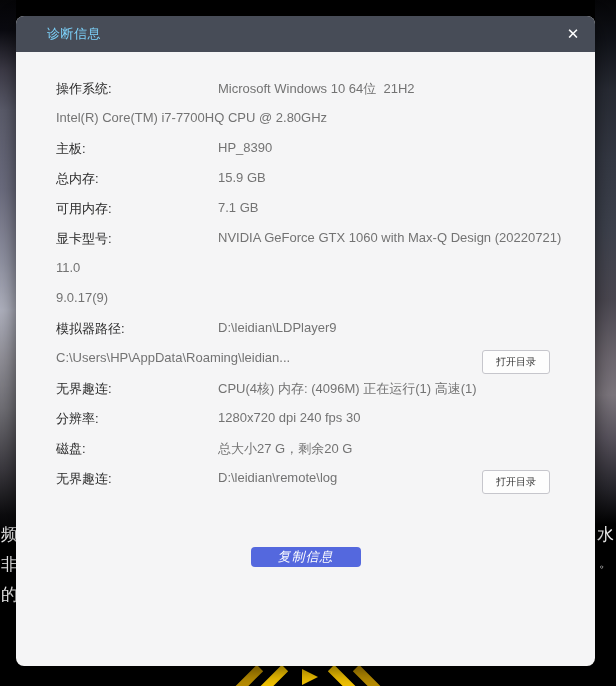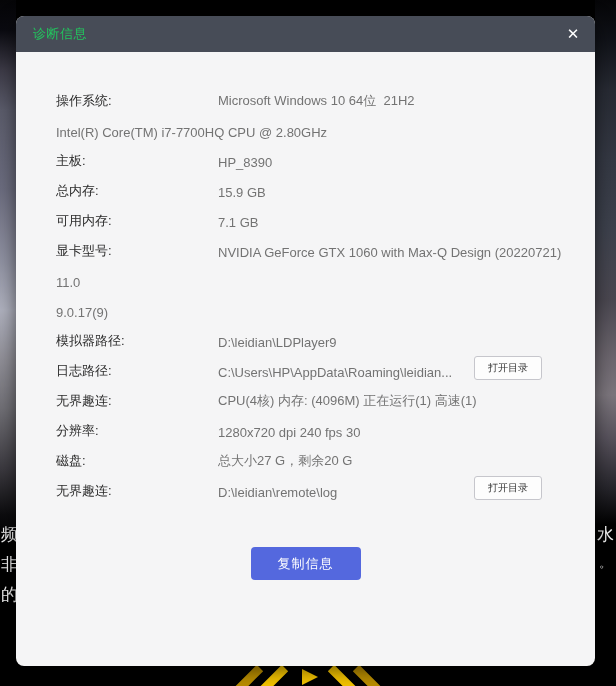--- a/index.html
+++ b/index.html
@@ -31,43 +31,44 @@
   .start-emblem{position:absolute;left:50%;top:666px;transform:translateX(-50%);z-index:2;}
   
   .dialog{
     position:absolute;left:16px;top:16px;width:579px;height:650px;
     border-radius:8px;overflow:hidden;z-index:3;
     background:#f5f5f6;box-shadow:0 4px 18px rgba(0,0,0,.55);
   }
   .titlebar{
     height:36px;background:#474c57;display:flex;align-items:center;position:relative;
   }
-  .titlebar .title{color:#22c55e;font-size:13px;padding-left:17px;letter-spacing:.5px;}
+  .titlebar .title{color:#7dd3fc;font-size:13px;padding-left:31px;letter-spacing:.5px;}
   .close-btn{
     position:absolute;right:8px;top:4px;width:28px;height:28px;
     display:flex;align-items:center;justify-content:center;
     color:#ffffff;font-size:15px;cursor:pointer;border-radius:4px;
   }
   
   .rows{padding-top:28px;}
-  .row{height:30px;display:flex;align-items:flex-end;padding-left:40px;padding-right:16px;}
+  .row{height:30px;display:flex;align-items:flex-start;padding-left:40px;padding-right:8px;}
   .row .lbl{width:162px;flex:0 0 162px;font-size:13px;color:#2b2b2b;}
   .row .val{flex:1;font-size:13px;color:#737373;white-space:pre;overflow:hidden;}
   .open-dir{
     flex:0 0 auto;margin-right:37px;height:24px;padding:0 13px;
     background:#fdfdfd;border:1px solid #c6c6cc;border-radius:3px;
     font-size:10px;color:#333;display:flex;align-items:center;cursor:pointer;
     font-family:"Liberation Sans","DejaVu Sans",sans-serif;
   }
   
   .copy-wrap{display:flex;justify-content:center;margin-top:47px;}
   .copy-btn{
-    min-width:110px;height:33px;border:none;border-radius:4px;
+    min-width:110px;height:20px;border:none;border-radius:4px;
     background:#5468de;color:#fff;font-size:13px;letter-spacing:1px;cursor:pointer;
     font-family:"Liberation Sans","DejaVu Sans",sans-serif;
+    font-style:italic;
   }
 </style>
 </head>
 <body>
 
 <div class="strip strip-left"></div>
 <div class="strip strip-right"></div>
 
 <span class="edge-text" style="left:1px;top:526px;">频</span>
 <span class="edge-text" style="left:1px;top:556px;">非</span>
@@ -121,21 +122,20 @@
       <span class="val">11.0</span>
     </div>
     <div class="row">
       <span class="val">9.0.17(9)</span>
     </div>
     <div class="row">
       <span class="lbl">模拟器路径:</span>
       <span class="val">D:\leidian\LDPlayer9</span>
     </div>
     <div class="row">
-      <span class="lbl">日志路径:</span>
       <span class="val">C:\Users\HP\AppData\Roaming\leidian...</span>
       <button class="open-dir">打开目录</button>
     </div>
     <div class="row">
       <span class="lbl">无界趣连:</span>
       <span class="val">CPU(4核) 内存: (4096M) 正在运行(1) 高速(1)</span>
     </div>
     <div class="row">
       <span class="lbl">分辨率:</span>
       <span class="val">1280x720 dpi 240 fps 30</span>

